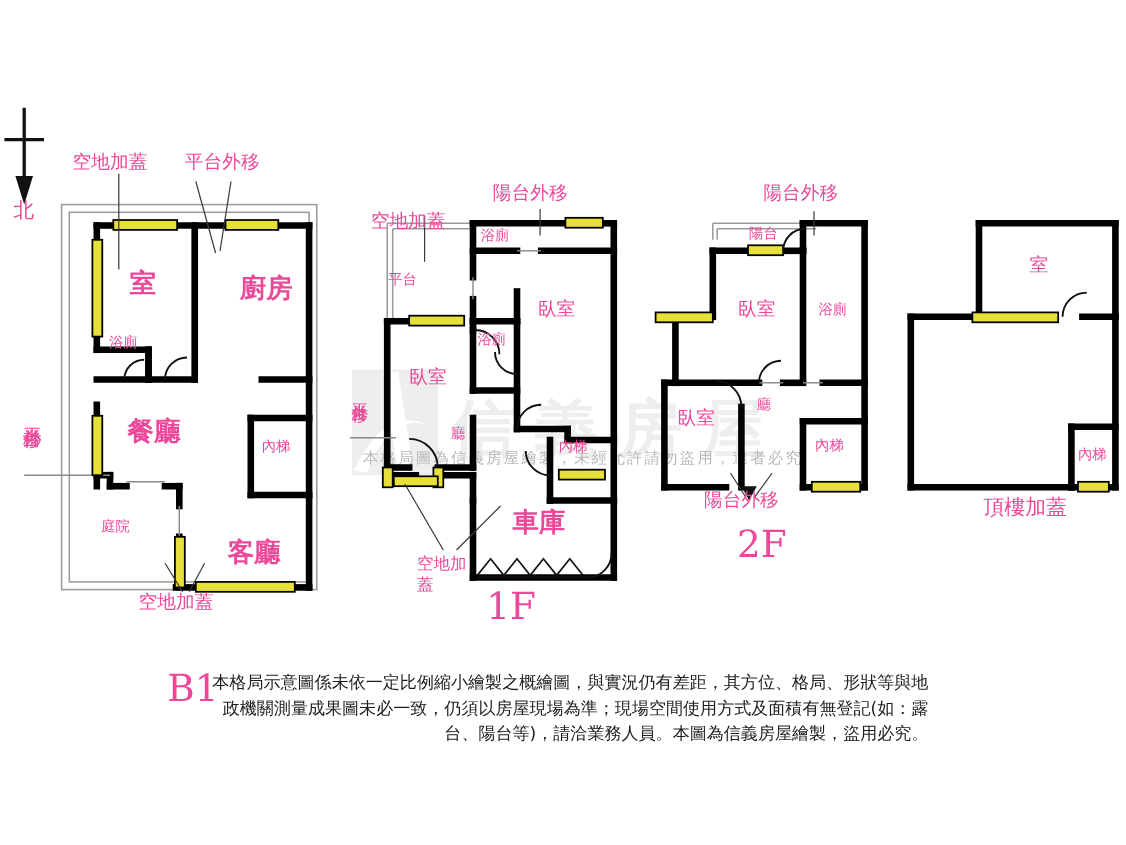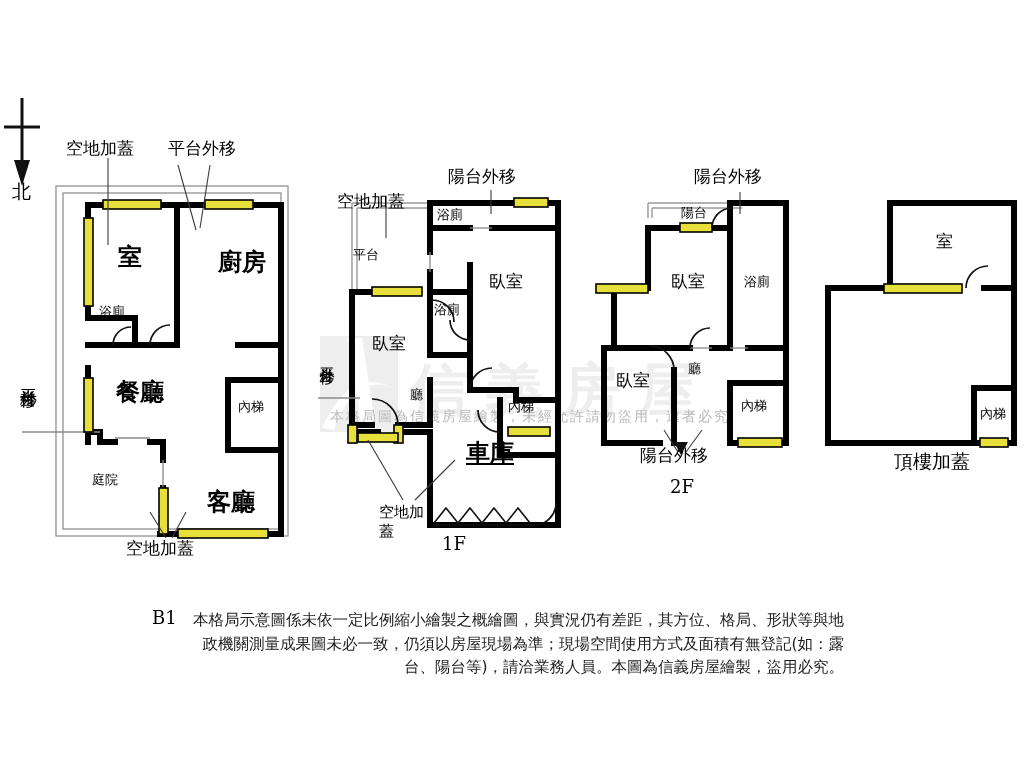--- a/index.html
+++ b/index.html
@@ -25,29 +25,29 @@
   svg.plan {
     position: absolute;
     left: 0; top: 0;
     width: 1024px;
     height: 768px;
   }
   .lbl {
     position: absolute;
     white-space: nowrap;
     font-family: "DejaVu Sans", "Liberation Sans", sans-serif;
-    color: #000000;
+    color: #ec4899;
     line-height: 1;
   }
   .lbl-room    { font-size: 17px; }
   .lbl-room-lg { font-size: 24px; font-weight: 600; }
   .lbl-room-sm { font-size: 13px; }
   .lbl-note    { font-size: 17px; }
   .lbl-note-sm { font-size: 15px; }
-  .lbl-floor   { font-size: 18px; font-family: "DejaVu Serif", "Liberation Serif", serif; }
+  .lbl-floor   { font-size: 34px; font-family: "DejaVu Serif", "Liberation Serif", serif; }
   .lbl-floor-cjk { font-size: 19px; }
   .lbl-north   { font-size: 19px; }
   .vert {
     writing-mode: vertical-rl;
     text-orientation: upright;
     letter-spacing: 1px;
   }
   #disclaimer {
     position: absolute;
     left: 184px;
@@ -387,21 +387,21 @@
   <div class="lbl lbl-note-sm vert" style="left:319px; top:355px;">平台外移</div>
   <div class="lbl lbl-note-sm" style="left:379px; top:503px; line-height:1.25; white-space:normal; width:52px;">空地加蓋</div>
 
   <div class="lbl lbl-room-sm" style="left:353px; top:248px;">平台</div>
   <div class="lbl lbl-room-sm" style="left:437px; top:208px;">浴廁</div>
   <div class="lbl lbl-room" style="left:489px; top:273px;">臥室</div>
   <div class="lbl lbl-room-sm" style="left:434px; top:303px;">浴廁</div>
   <div class="lbl lbl-room" style="left:372px; top:335px;">臥室</div>
   <div class="lbl lbl-room-sm" style="left:410px; top:388px;">廳</div>
   <div class="lbl lbl-room-sm" style="left:508px; top:400px;">內梯</div>
-  <div class="lbl lbl-room-lg" style="left:466px; top:441px;text-decoration:underline;">車庫</div>
+  <div class="lbl lbl-room-lg" style="left:466px; top:463px;">車庫</div>
   <div class="lbl lbl-floor" style="left:442px; top:535px;">1F</div>
 
   <div class="lbl lbl-note" style="left:694px; top:168px;">陽台外移</div>
   <div class="lbl lbl-note" style="left:640px; top:447px;">陽台外移</div>
 
   <div class="lbl lbl-room-sm" style="left:661px; top:206px;padding-left:20px;">陽台</div>
   <div class="lbl lbl-room" style="left:671px; top:273px;">臥室</div>
   <div class="lbl lbl-room-sm" style="left:744px; top:275px;">浴廁</div>
   <div class="lbl lbl-room" style="left:616px; top:372px;">臥室</div>
   <div class="lbl lbl-room-sm" style="left:688px; top:362px;">廳</div>

